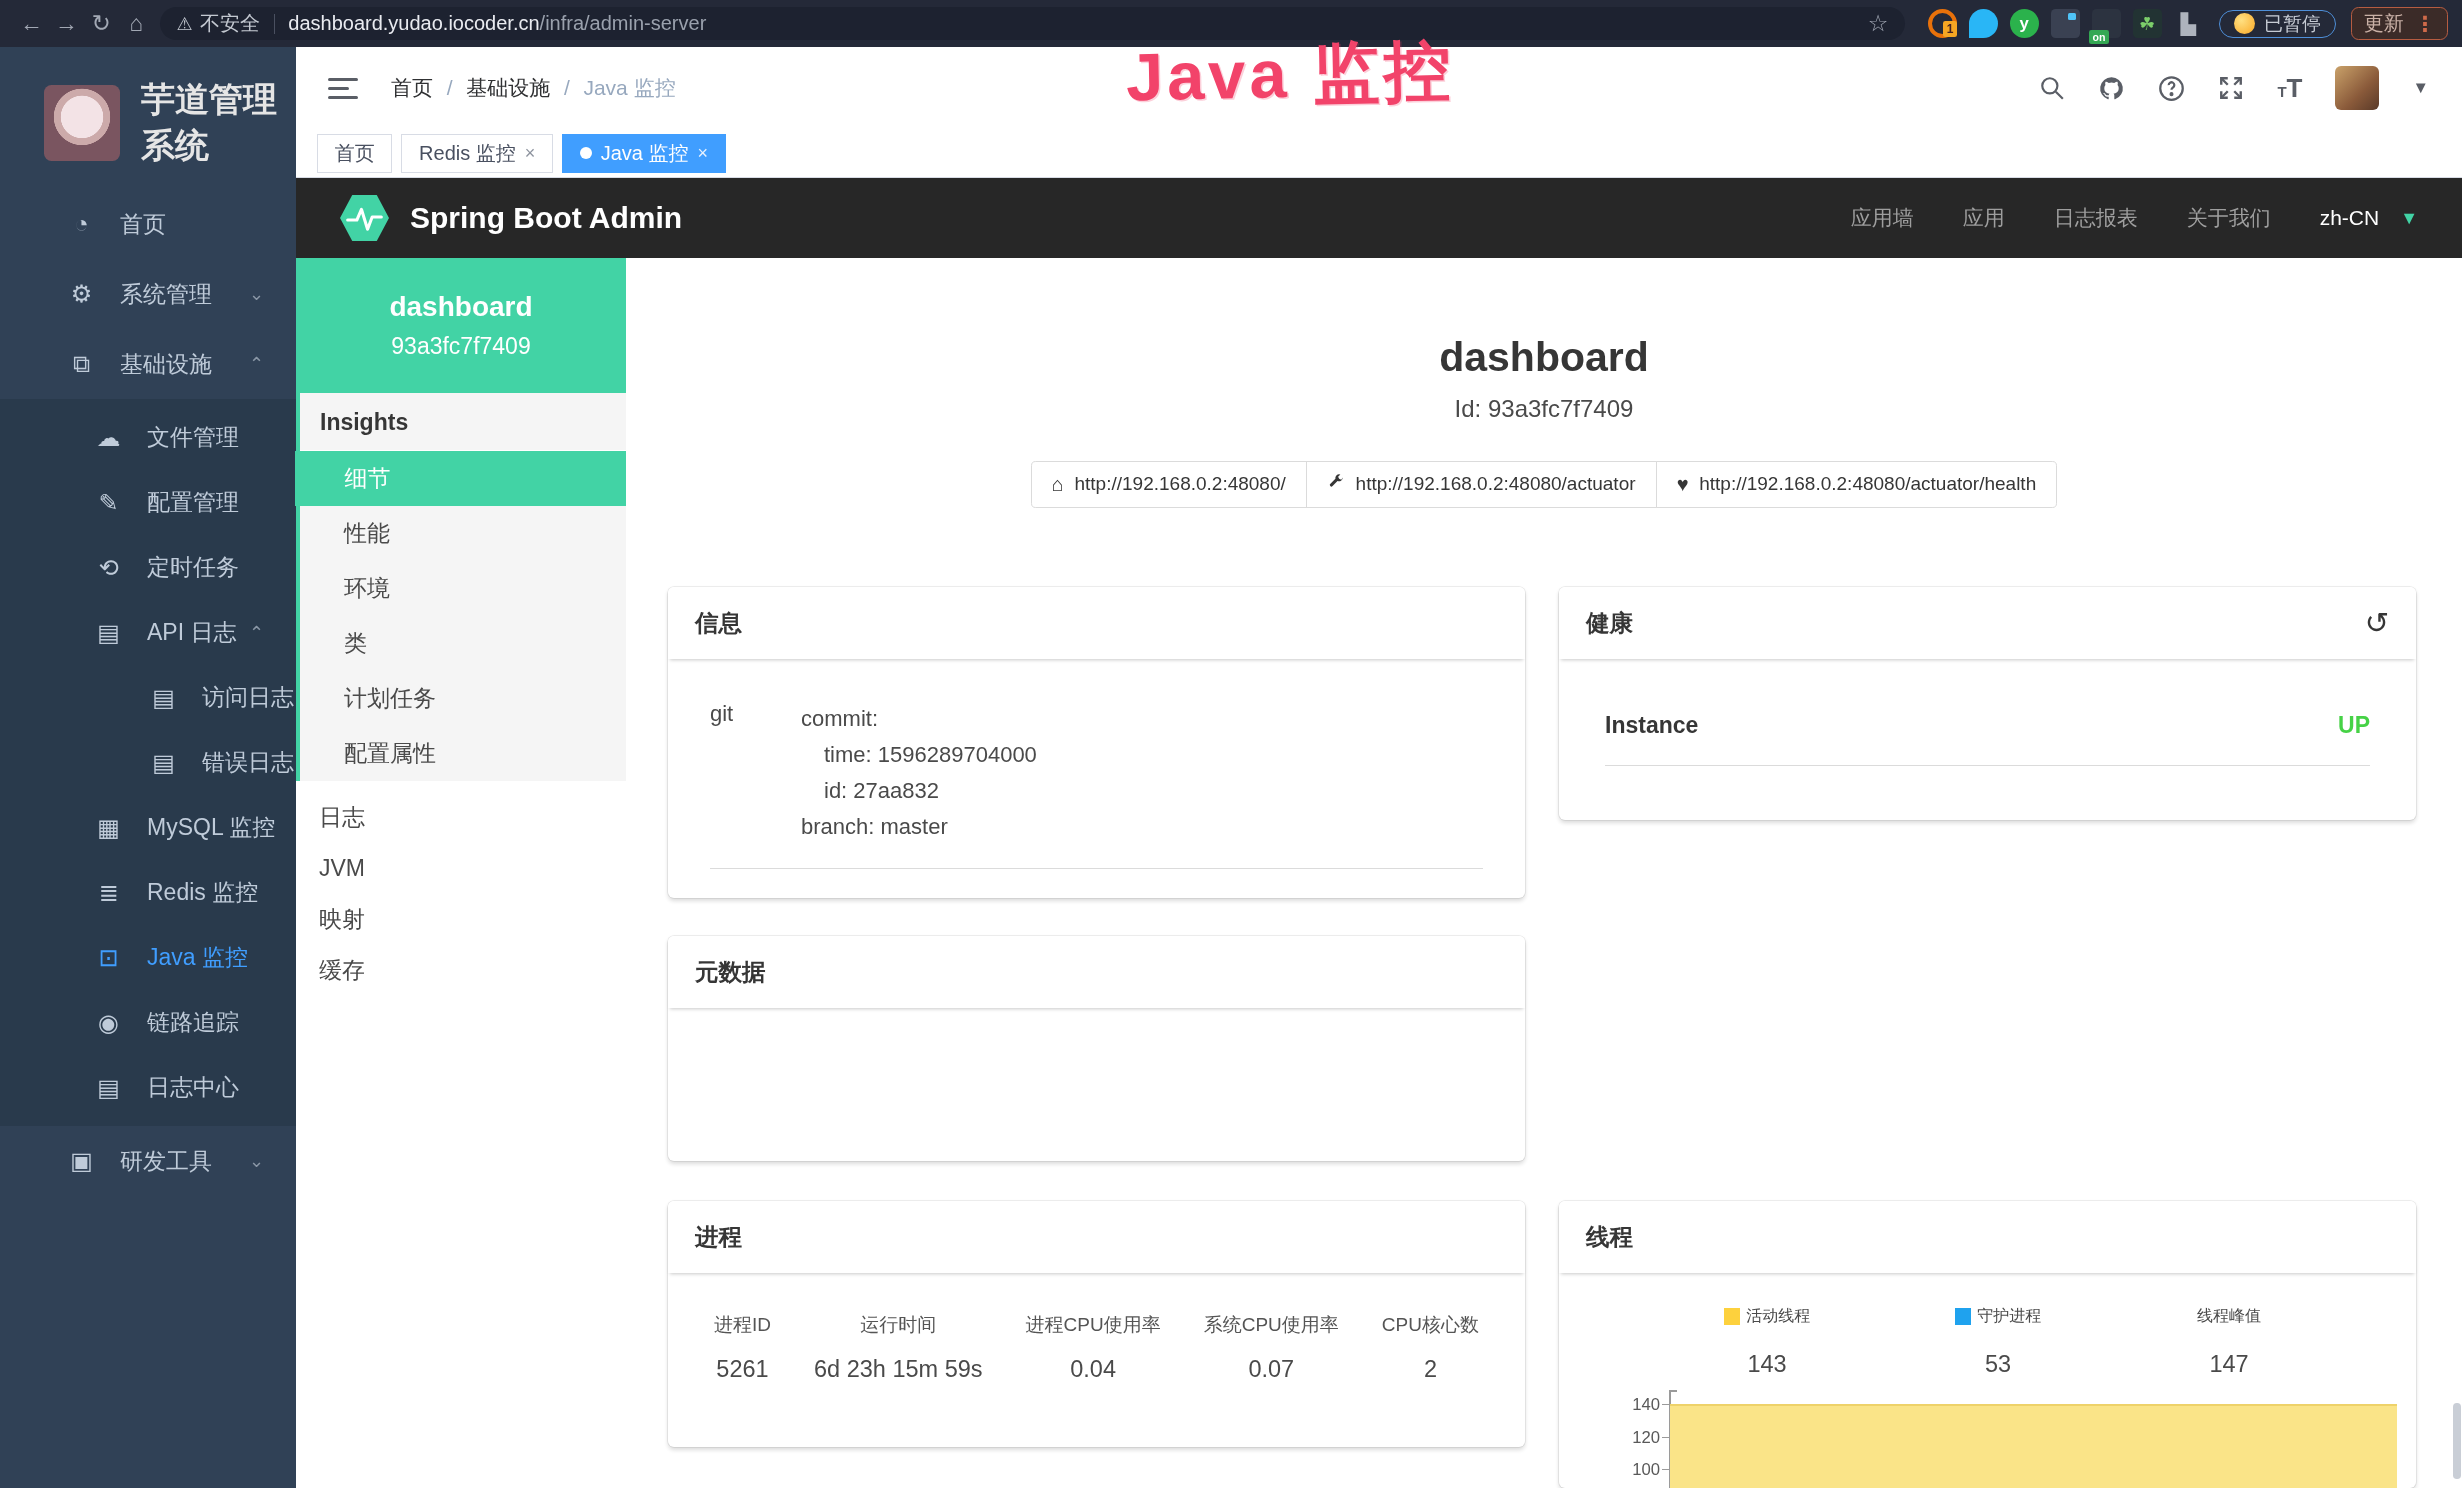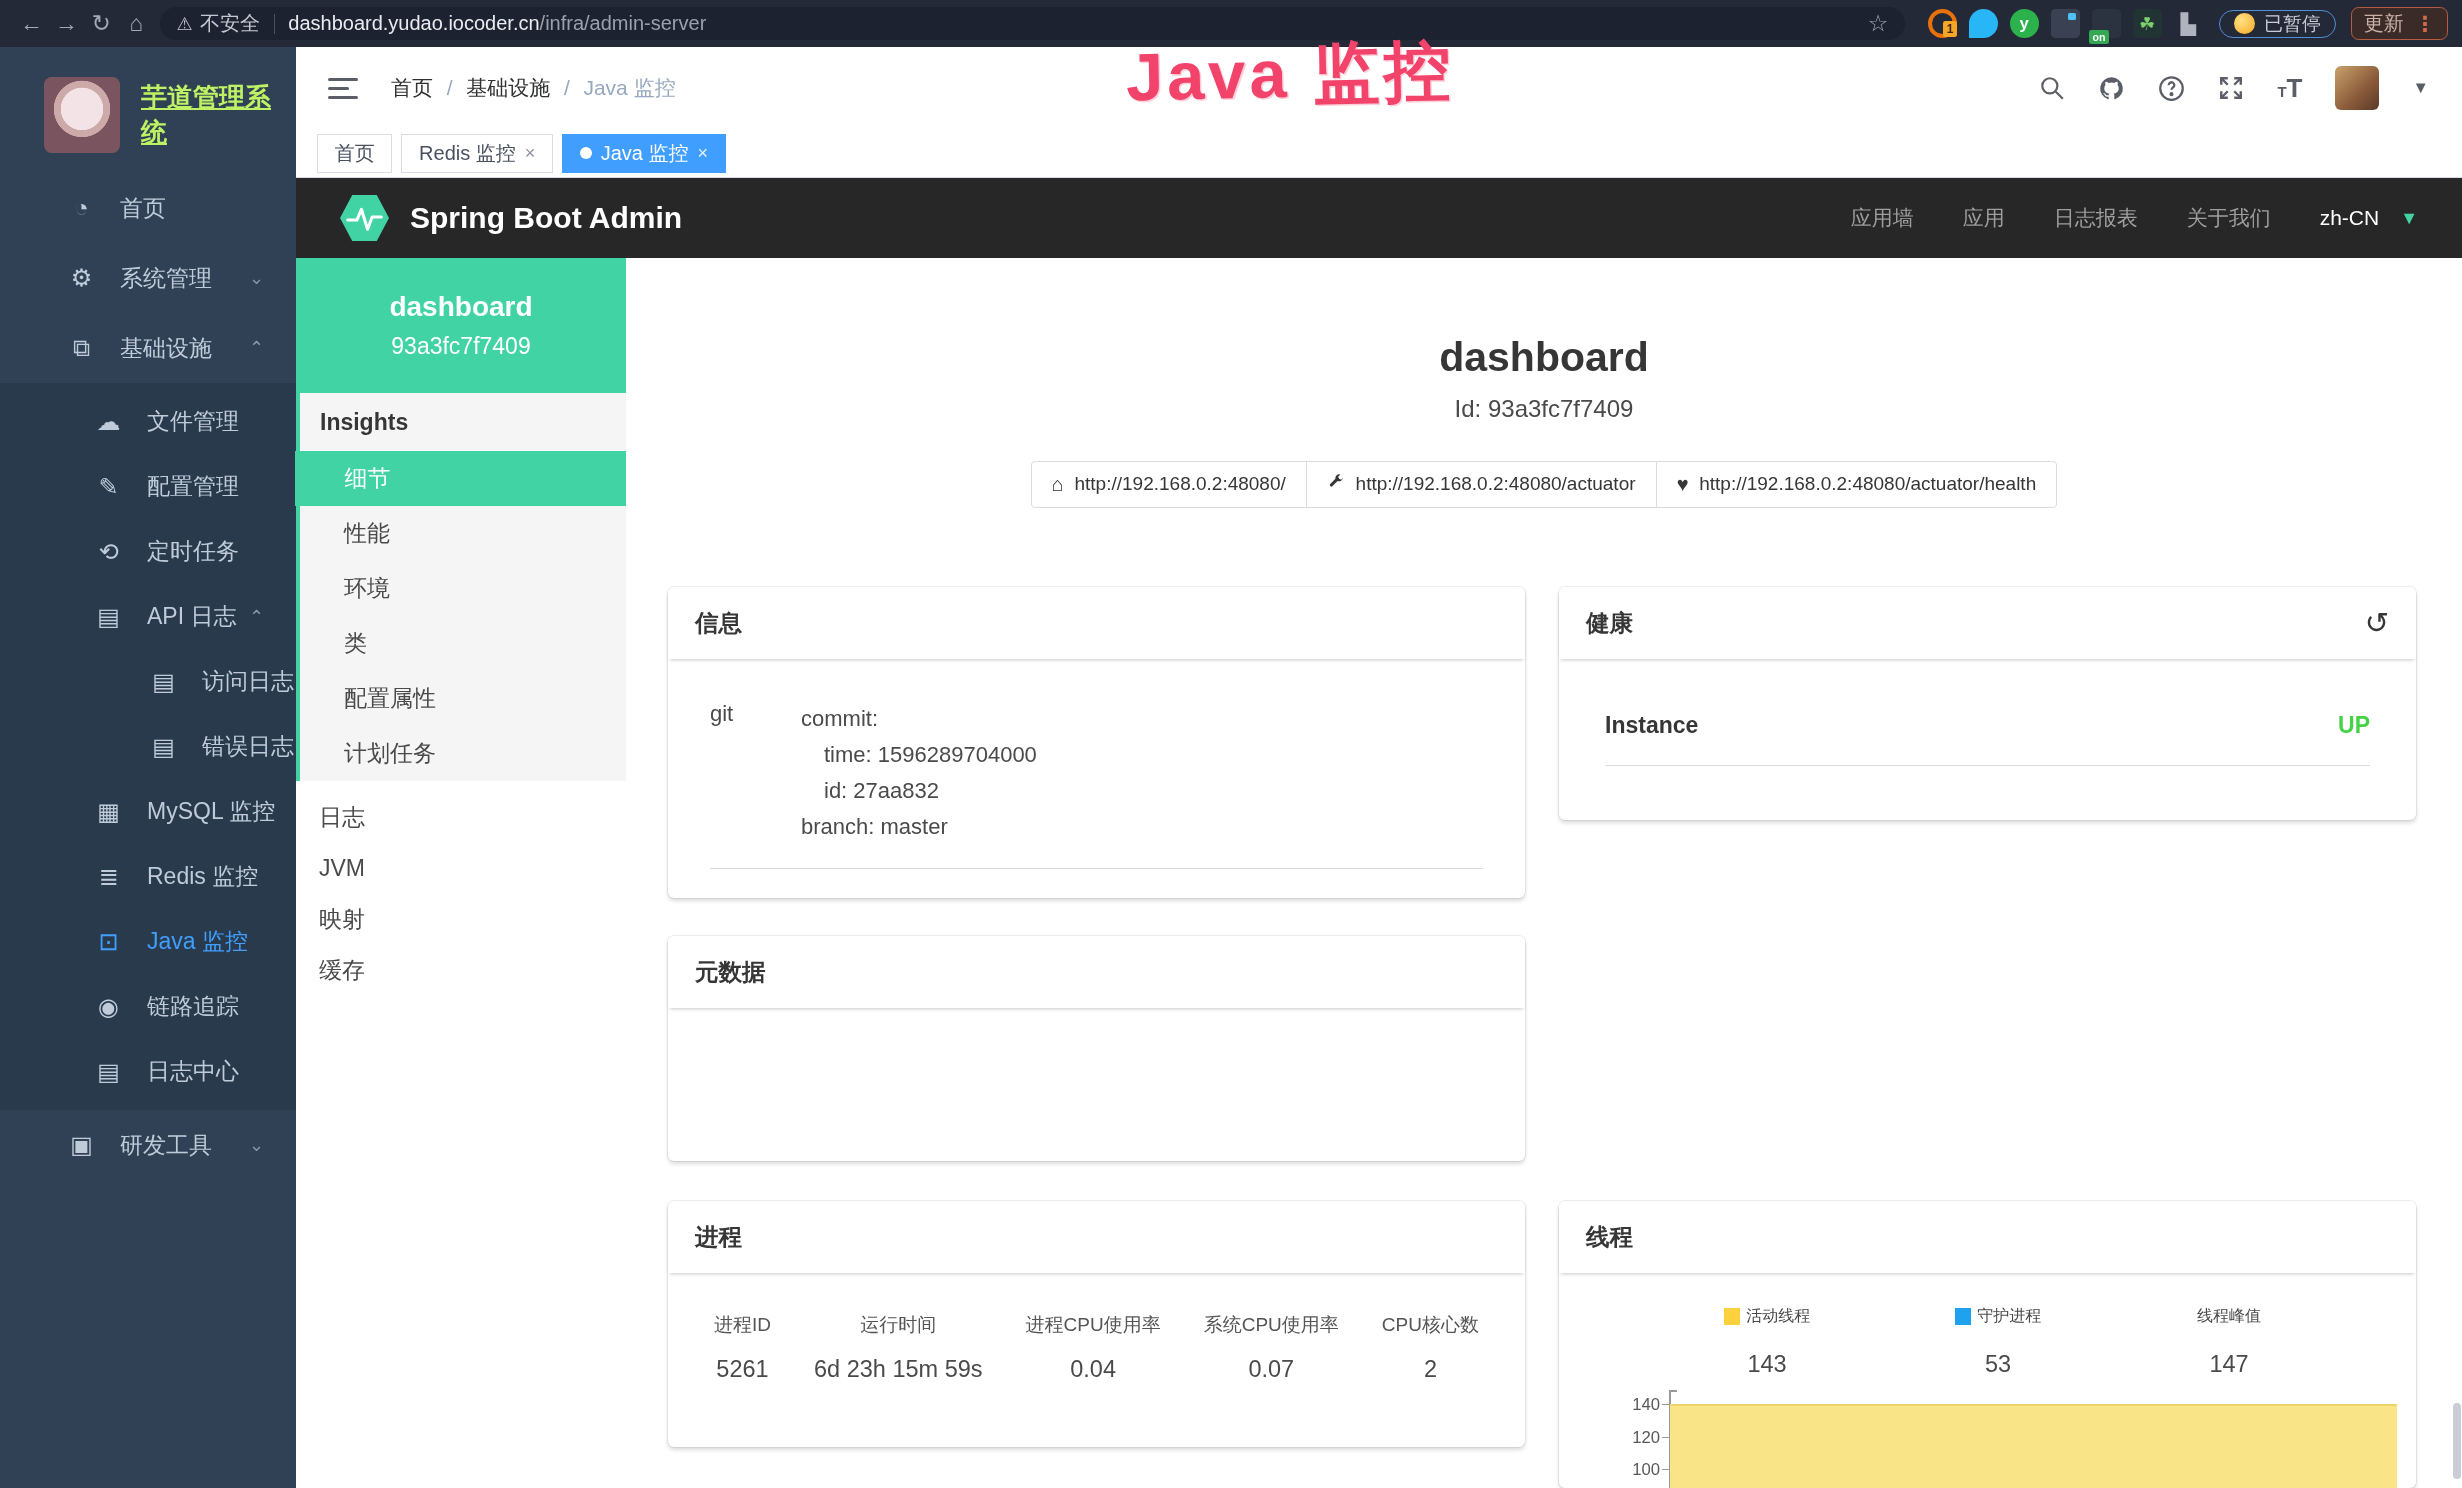--- a/index.html
+++ b/index.html
@@ -47,21 +47,21 @@
                 text-shadow:1.5px 1.5px 0 rgba(242,67,106,.25); }
 
   
   #app { display:flex; height:1442px; }
 
   
   #sidebar { width:296px; background:#304156; color:#bfcbd9; flex:0 0 auto; }
   #brand { display:flex; align-items:center; gap:21px; padding:30px 0 20px 44px; }
   #brand .logo { width:76px; height:76px; border-radius:7.6px; flex:0 0 auto;
                  background:radial-gradient(circle at 50% 42%, #f3e3e6 0 36%, #caa 37% 48%, #7a5560 49% 100%); }
-  #brand .title { color:#bef264; font-size:26px; font-weight:bold;text-decoration:underline; }
+  #brand .title { color:#e5e5e5; font-size:34px; font-weight:bold; }
   .m-item { height:70px; display:flex; align-items:center; padding-left:64px; font-size:23px; position:relative; cursor:pointer; }
   .m-item .mi { width:35px; margin-right:21px; font-size:24px; color:#bfcbd9; text-align:center; flex:0 0 auto;}
   .m-item .chev { position:absolute; right:32px; font-size:18px; color:#8a97a6; }
   #submenu { background:#293a4c; padding:6px 0; }
   #submenu .m-item { height:65px; padding-left:91px; }
   #submenu .m-item.nested { padding-left:146px; }
   .m-item.active, .m-item.active .mi { color:#409eff; }
 
   
   #main-col { flex:1; display:flex; flex-direction:column; background:#fff; min-width:0; }
@@ -377,22 +377,22 @@
         <div id="inst-head">
           <div class="n">dashboard</div>
           <div class="i">93a3fc7f7409</div>
         </div>
         <div id="insights">
           <div class="lbl">Insights</div>
           <div class="ins-item active">细节</div>
           <div class="ins-item">性能</div>
           <div class="ins-item">环境</div>
           <div class="ins-item">类</div>
+          <div class="ins-item">计划任务</div>
           <div class="ins-item">配置属性</div>
-          <div class="ins-item">计划任务</div>
         </div>
         <div id="plain-list">
           <div class="plain-item">日志</div>
           <div class="plain-item">JVM</div>
           <div class="plain-item">映射</div>
           <div class="plain-item">缓存</div>
         </div>
       </div>
 
       <div id="sba-main">

